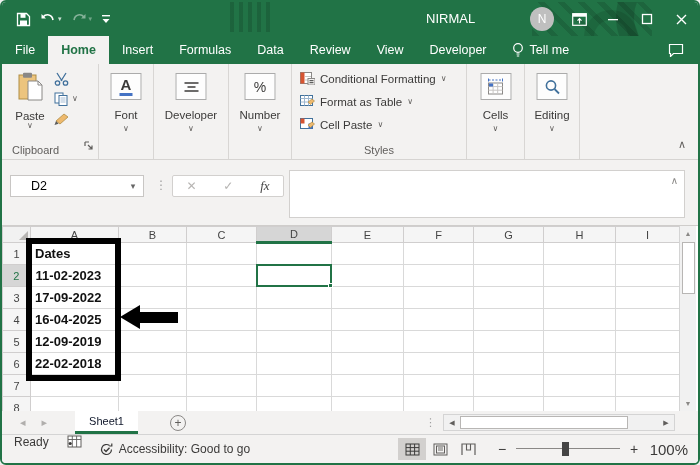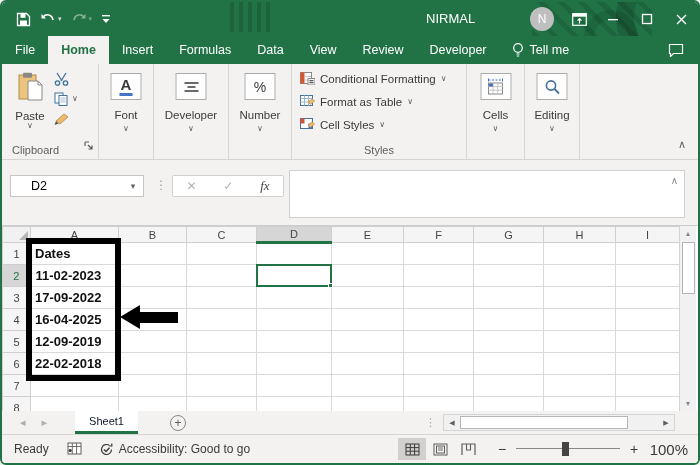--- a/index.html
+++ b/index.html
@@ -116,21 +116,21 @@
   .addsheet { width:16px; height:16px; border:1px solid #8a8886; border-radius:50%; color:#605e5c; font-size:12px;
               display:flex; align-items:center; justify-content:center; align-self:center; margin-left:32px; }
   .sdots { position:absolute; right:262px; top:5px; color:#a0a0a0; font-size:11px; }
   .hscroll { position:absolute; right:23px; top:3px; width:232px; height:17px; background:#f1f1f1;
              border:1px solid #d4d4d4; display:flex; align-items:center; }
   .hs-arrow { width:16px; text-align:center; font-size:7px; color:#605e5c; }
   .hs-thumb { width:168px; height:13px; background:#fff; border:1px solid #b8b6b4; }
   .hs-space { flex:1; }
 
   
-  .statusbar { height:28px; background:#f3f2f1; display:flex; align-items:center; flex:0 0 28px;
+  .statusbar { height:28px; background:#f3f2f1; display:flex; flex:0 0 28px;
                font-size:12px; color:#3b3a39; }
   .sb-ready { padding-left:12px; }
   .sb-macro { margin-left:18px; display:flex; }
   .sb-access { margin-left:16px; display:flex; align-items:center; gap:5px; }
   .sb-right { margin-left:auto; display:flex; align-items:center; padding-right:10px; gap:0; }
   .viewbtn { width:28px; height:22px; display:flex; align-items:center; justify-content:center; }
   .viewbtn.active { background:#d2d0ce; }
   .zoomctl { display:flex; align-items:center; margin-left:14px; gap:8px; }
   .zoom-sign { font-size:14px; color:#3b3a39; width:12px; text-align:center; }
   .zoom-track { position:relative; width:104px; height:14px; }
@@ -208,22 +208,22 @@
       </span>
     </div>
   </div>
 
   <div class="tabrow">
     <span class="tab">File</span>
     <span class="tab active">Home</span>
     <span class="tab">Insert</span>
     <span class="tab">Formulas</span>
     <span class="tab">Data</span>
+    <span class="tab">Review</span>
     <span class="tab">View</span>
-    <span class="tab">Review</span>
     <span class="tab">Developer</span>
     <span class="tellme">
       <svg width="12" height="16" viewBox="0 0 12 16">
           <circle cx="6" cy="6" r="4.3" fill="none" stroke="#fff" stroke-width="1.2"></circle>
           <path d="M4.5 12 h3 M4.8 14 h2.4" stroke="#fff" stroke-width="1.2"></path>
         </svg>
       <span>Tell me</span>
     </span>
     <span class="comment-btn">
       <svg width="16" height="14" viewBox="0 0 16 14">
@@ -326,21 +326,21 @@
         <span>Format as Table</span>
         <span class="chev">∨</span>
       </div>
       <div class="style-item" style="top:54px;">
         <svg width="15" height="13" viewBox="0 0 15 13">
           <rect x="0.5" y="0.5" width="12" height="10" fill="#fff" stroke="#41719c"></rect>
           <rect x="0.5" y="0.5" width="4" height="5" fill="#d65532"></rect>
           <rect x="8.5" y="5.5" width="4" height="5" fill="#4472c4"></rect>
           <path d="M8 7 l4 -3 2.5 2 -4 3.5 z" fill="#eeb96d" stroke="#b08d45" stroke-width="0.7"></path>
         </svg>
-        <span>Cell Styles</span>
+        <span>Cell Paste</span>
         <span class="chev">∨</span>
       </div>
       <div class="glabel">Styles</div>
     </div>
 
     <div class="rgroup g-cells">
       <div class="bigbtn">
         <svg width="18" height="17" viewBox="0 0 18 17">
           <path d="M2 2 h14" stroke="#4472c4" stroke-width="1" stroke-dasharray="2 1.5"></path>
           <path d="M2 0.5 v3 M16 0.5 v3" stroke="#4472c4" stroke-width="1"></path>

